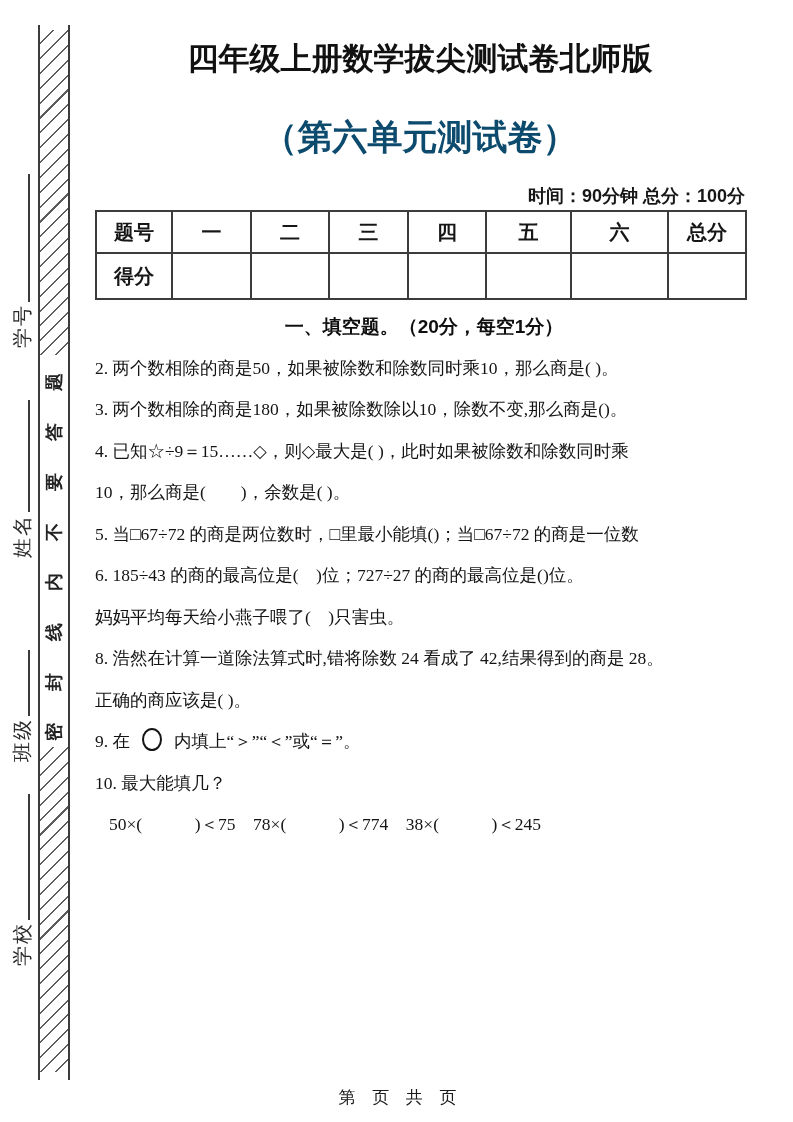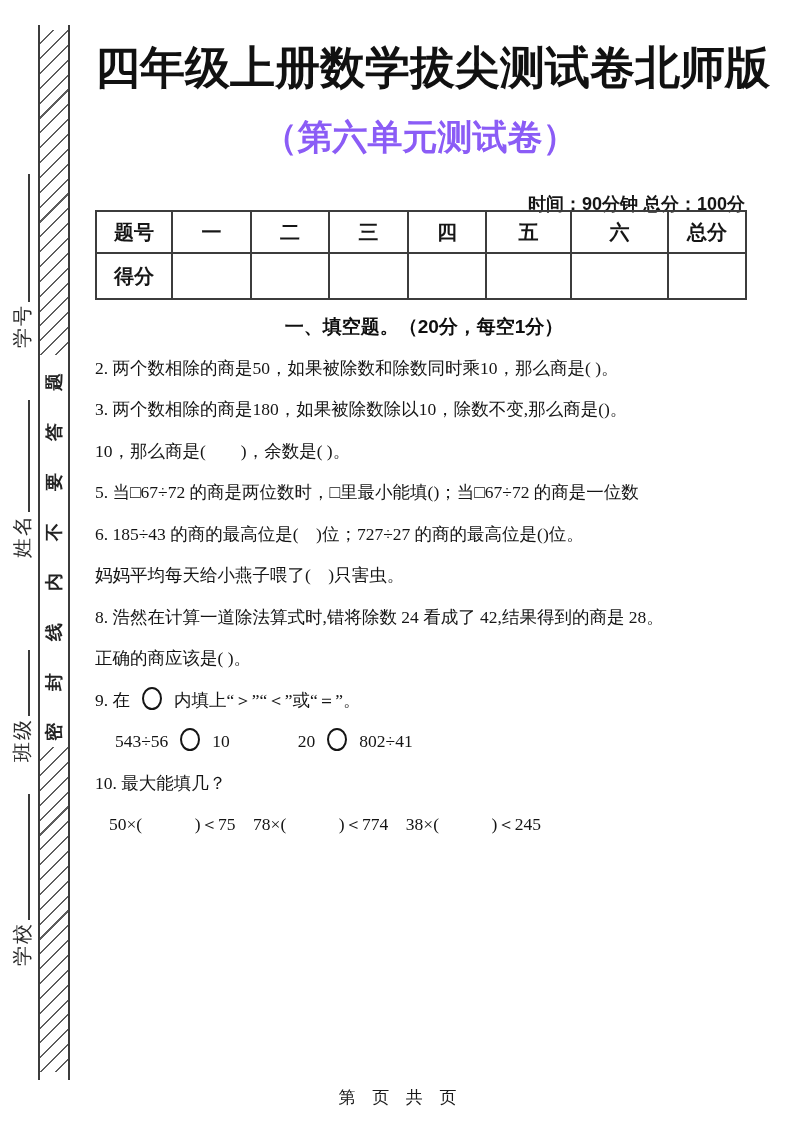--- a/index.html
+++ b/index.html
@@ -25,31 +25,31 @@
   .hatch-bottom{top:722px;height:325px;}
   .seal-text{
     position:absolute;left:40px;top:741px;transform-origin:0 0;transform:rotate(-90deg);
     white-space:nowrap;width:380px;font-size:18px;font-weight:600;letter-spacing:32px;
     line-height:28px;color:#222;
   }
   
   .content{position:absolute;left:95px;top:0;width:650px;}
   .title{
     position:absolute;top:38px;left:0;width:650px;text-align:center;
-    font-family:"Liberation Sans","DejaVu Sans",sans-serif;font-weight:700;font-size:45px;
+    font-family:"Liberation Sans","DejaVu Sans",sans-serif;font-weight:700;font-size:31px;
     letter-spacing:0px;white-space:nowrap;color:#111;
   }
   .subtitle{
     position:absolute;top:114px;left:0;width:650px;text-align:center;
     font-family:Liberation Mono, monospace;font-weight:700;font-size:35px;
-    white-space:nowrap;color:#8b5cf6;
+    white-space:nowrap;color:#0c4a6e;
   }
   .meta{
     position:absolute;top:184px;left:0;width:650px;text-align:right;
-    font-family:"Liberation Sans","DejaVu Sans",sans-serif;font-weight:700;font-size:18px;color:#161616;margin-top:8px;
+    font-family:"Liberation Sans","DejaVu Sans",sans-serif;font-weight:700;font-size:18px;color:#161616;
   }
   table.score{
     position:absolute;top:210px;left:0;border-collapse:collapse;table-layout:fixed;width:650px;
     font-family:"Liberation Sans","DejaVu Sans",sans-serif;font-size:20px;color:#161616;
   }
   table.score td{border:2px solid #3c3c3c;text-align:center;padding:0;font-weight:600;}
   table.score tr.r1 td{height:40px;}
   table.score tr.r2 td{height:44px;}
   
   .questions{position:absolute;top:306px;left:0;width:658px;}
@@ -132,31 +132,29 @@
         <td></td>
         <td></td>
       </tr>
     </tbody>
       </table>
 
     <div class="questions">
       <p class="qline heading">一、填空题。（20分，每空1分）</p>
       <p class="qline">2. 两个数相除的商是50，如果被除数和除数同时乘10，那么商是( )。</p>
       <p class="qline">3. 两个数相除的商是180，如果被除数除以10，除数不变,那么商是()。</p>
+      <p class="qline">4. 已知☆÷9＝15……◇，则◇最大是( )，此时如果被除数和除数同时乘</p>
       <p class="qline">10，那么商是(　　)，余数是( )。</p>
       <p class="qline">5. 当□67÷72 的商是两位数时，□里最小能填()；当□67÷72 的商是一位数</p>
       <p class="qline">6. 185÷43 的商的最高位是(　)位；727÷27 的商的最高位是()位。</p>
       <p class="qline">妈妈平均每天给小燕子喂了(　)只害虫。</p>
       <p class="qline">8. 浩然在计算一道除法算式时,错将除数 24 看成了 42,结果得到的商是 28。</p>
       <p class="qline">正确的商应该是( )。</p>
       <p class="qline">
         <span>9. 在</span><span class="circle lg"></span><span>内填上“＞”“＜”或“＝”。</span>
-      </p>
-      <p class="qline indent1">
-        <span>543÷56</span><span class="circle lg"></span><span>10</span><span class="gap"></span><span>20</span><span class="circle lg"></span><span>802÷41</span>
       </p>
       <p class="qline">10. 最大能填几？</p>
       <p class="qline indent2">50×(　　　)＜75　78×(　　　)＜774　38×(　　　)＜245</p>
     </div>
   </div>
 
   <div class="footer">第 页 共 页</div>
 
 </div>
 

